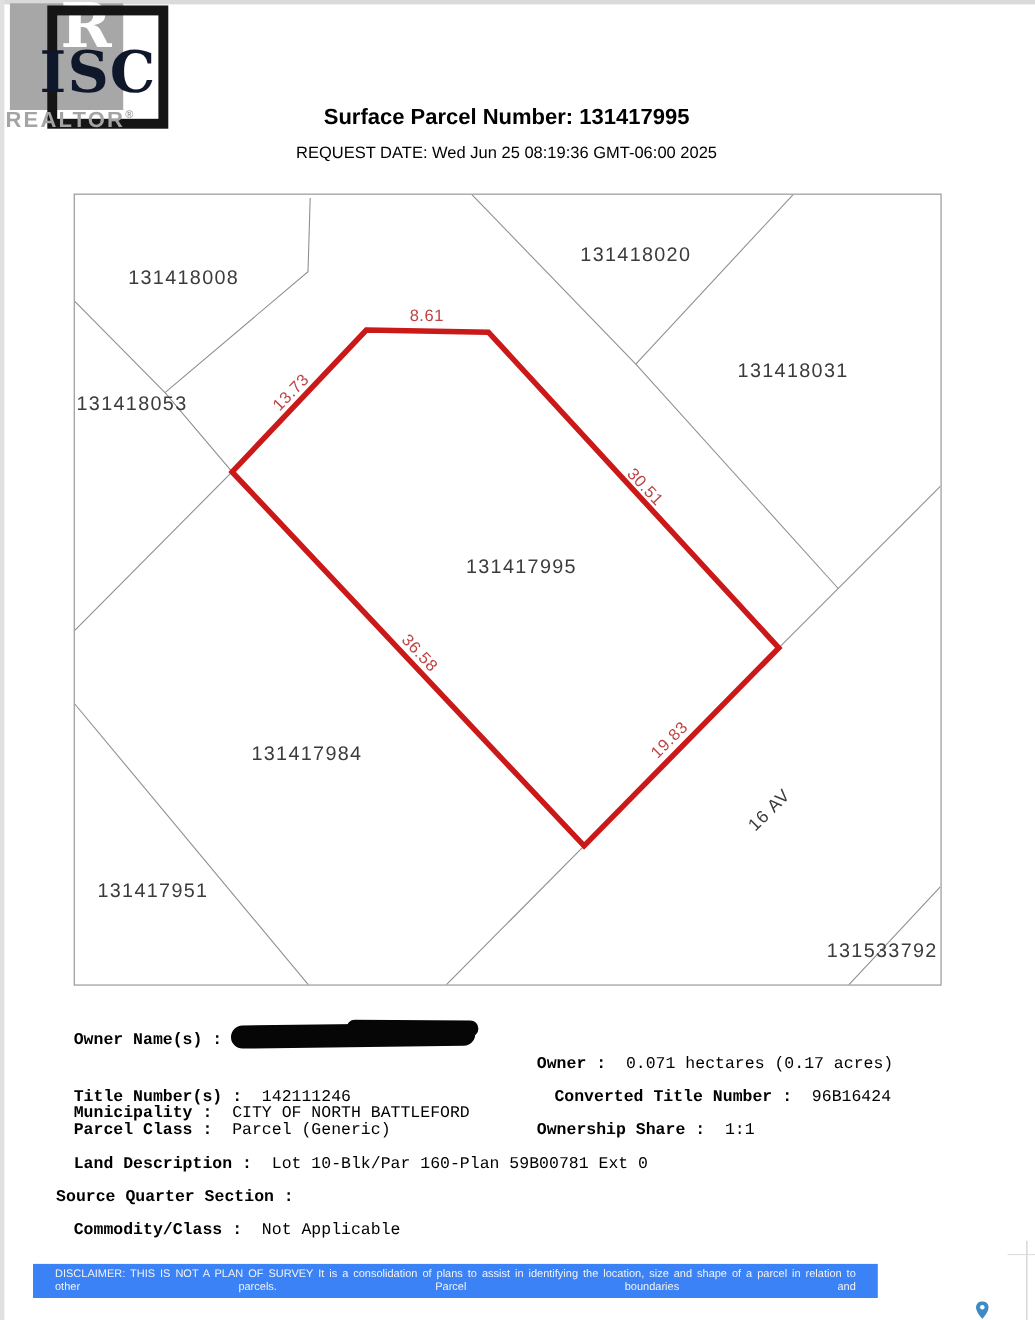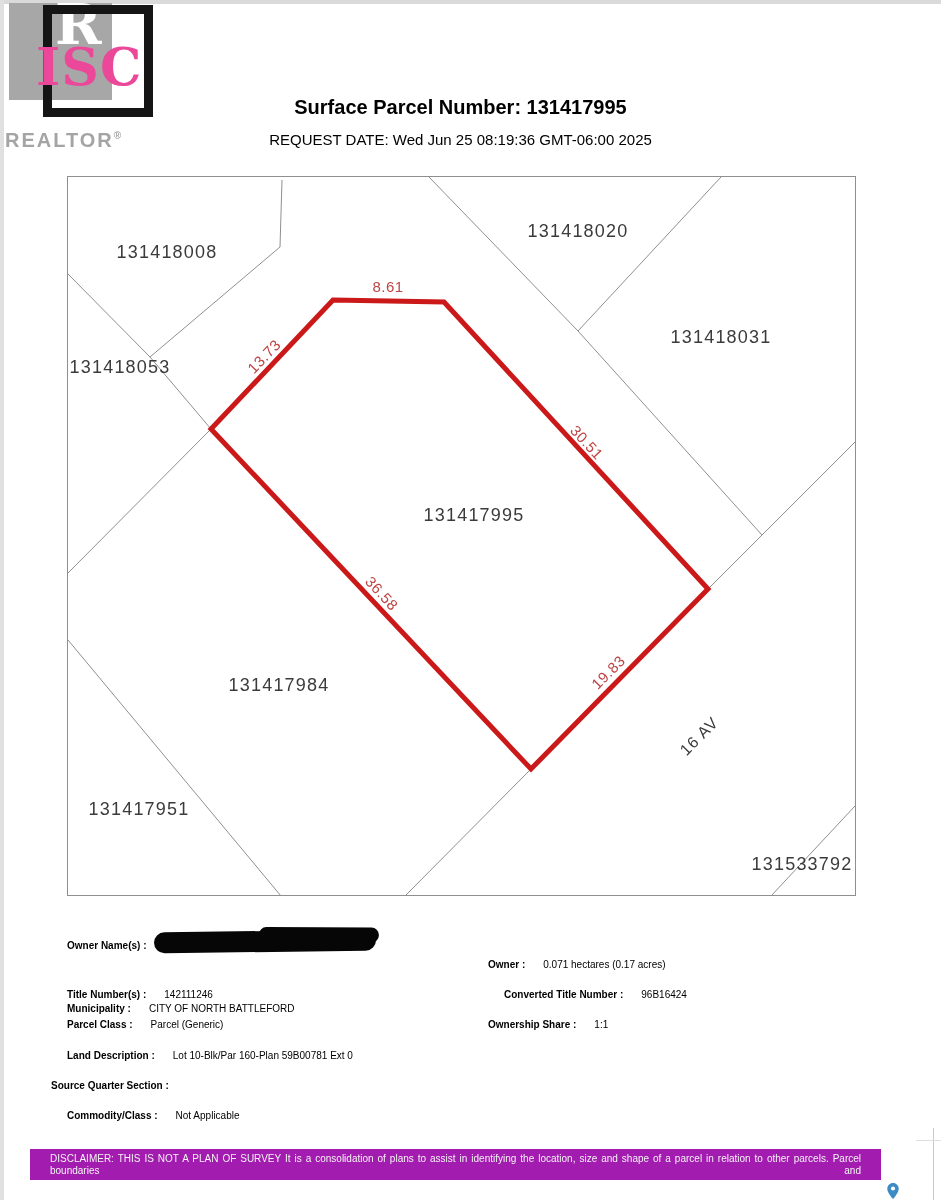--- a/index.html
+++ b/index.html
@@ -13,46 +13,46 @@
   .panel-line-v{position:absolute;left:933px;top:1128px;width:1px;height:72px;background:#c9c9c9;}
   .panel-line-h{position:absolute;left:916px;top:1140px;width:25px;height:1px;background:#dedede;}
 
   
   .logo{position:absolute;left:2px;top:0;width:165px;height:132px;}
   .logo .gray-square{position:absolute;left:7px;top:3px;width:103px;height:97px;background:#a7a7a7;}
   .logo .realtor-r{position:absolute;left:53px;top:-4px;font-family:"DejaVu Serif",serif;font-weight:bold;
       font-size:56px;line-height:56px;color:#ffffff;}
   .logo .frame{position:absolute;left:41px;top:5px;width:92px;height:94px;border:9px solid #151515;background:transparent;}
   .logo .isc-text{position:absolute;left:34px;top:40px;font-family:"DejaVu Serif",serif;font-weight:bold;
-      font-size:52px;line-height:54px;color:#ec4899;letter-spacing:1px;}
+      font-size:52px;line-height:54px;color:#0f172a;letter-spacing:1px;}
   .logo .realtor-text{position:absolute;left:3px;top:98px;font-size:20px;font-weight:bold;
-      letter-spacing:2px;color:#a4a4a4;margin-top:31px;}
+      letter-spacing:2px;color:#a4a4a4;}
   .logo .registered{font-size:10px;vertical-align:super;letter-spacing:0;}
 
   
   .hdr{position:absolute;left:67px;width:787px;text-align:center;}
   .hdr-title{top:96px;font-size:20px;font-weight:bold;}
   .hdr-sub{top:131px;font-size:15px;}
 
   
   .map{position:absolute;left:67px;top:176px;width:787px;height:718px;border:1px solid #8f8f8f;background:#fff;}
   .map svg{display:block;}
   .map text{font-family:"Liberation Sans",sans-serif;}
 
   
-  .drow{position:absolute;font-size:10px;white-space:nowrap;}
+  .drow{position:absolute;font-size:15px;white-space:nowrap;font-family:Liberation Mono, monospace;}
   .dlabel{font-weight:bold;}
   .dvalue{margin-left:18px;font-weight:normal;}
   .redaction{display:inline-block;position:relative;margin-left:8px;top:3px;width:222px;height:21px;
       background:#060606;border-radius:11px;transform:rotate(-0.7deg);}
   .redaction::before{content:"";position:absolute;right:-3px;top:-3px;width:120px;height:15px;
       background:#060606;border-radius:8px;transform:rotate(1deg);}
 
   
-  .disclaimer{position:absolute;left:30px;top:1149px;width:851px;height:31px;background:#a21caf;
+  .disclaimer{position:absolute;left:30px;top:1149px;width:768px;height:31px;background:#3b82f6;
       color:#f3f3f3;font-size:10px;line-height:11.5px;padding:4px 20px;box-sizing:border-box;}
   .disclaimer .l1{text-align:justify;text-align-last:justify;word-spacing:1px;}
   .disclaimer .l2{word-spacing:2.5px;}
 
   .pin{position:absolute;left:887px;top:1183px;}
 </style>
 </head>
 <body>
 
 <div class="edge-top"></div>

